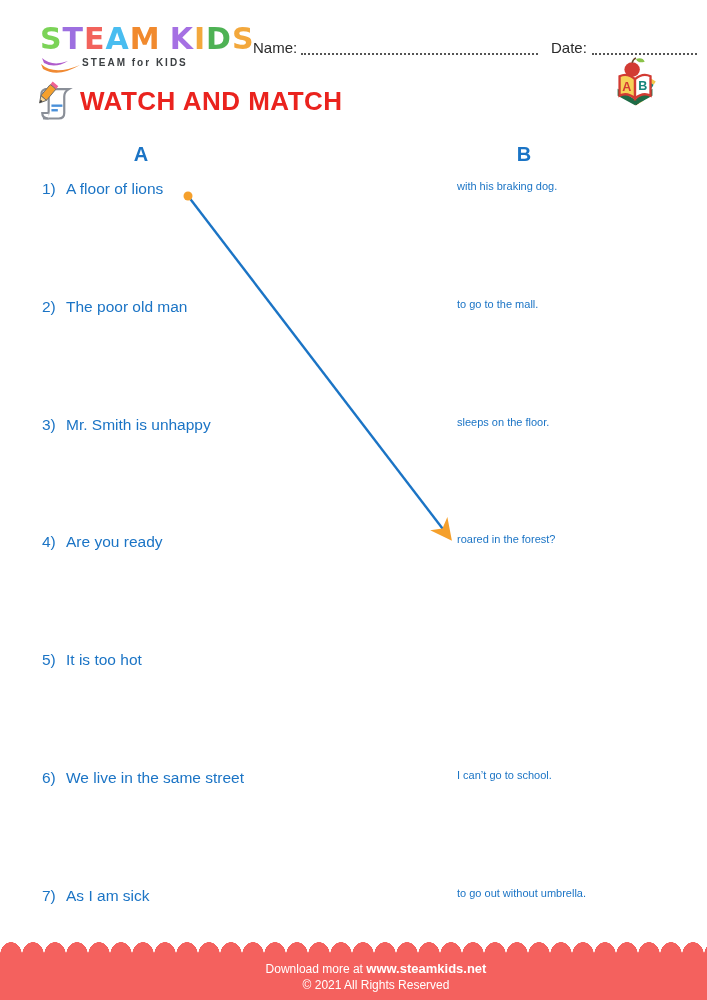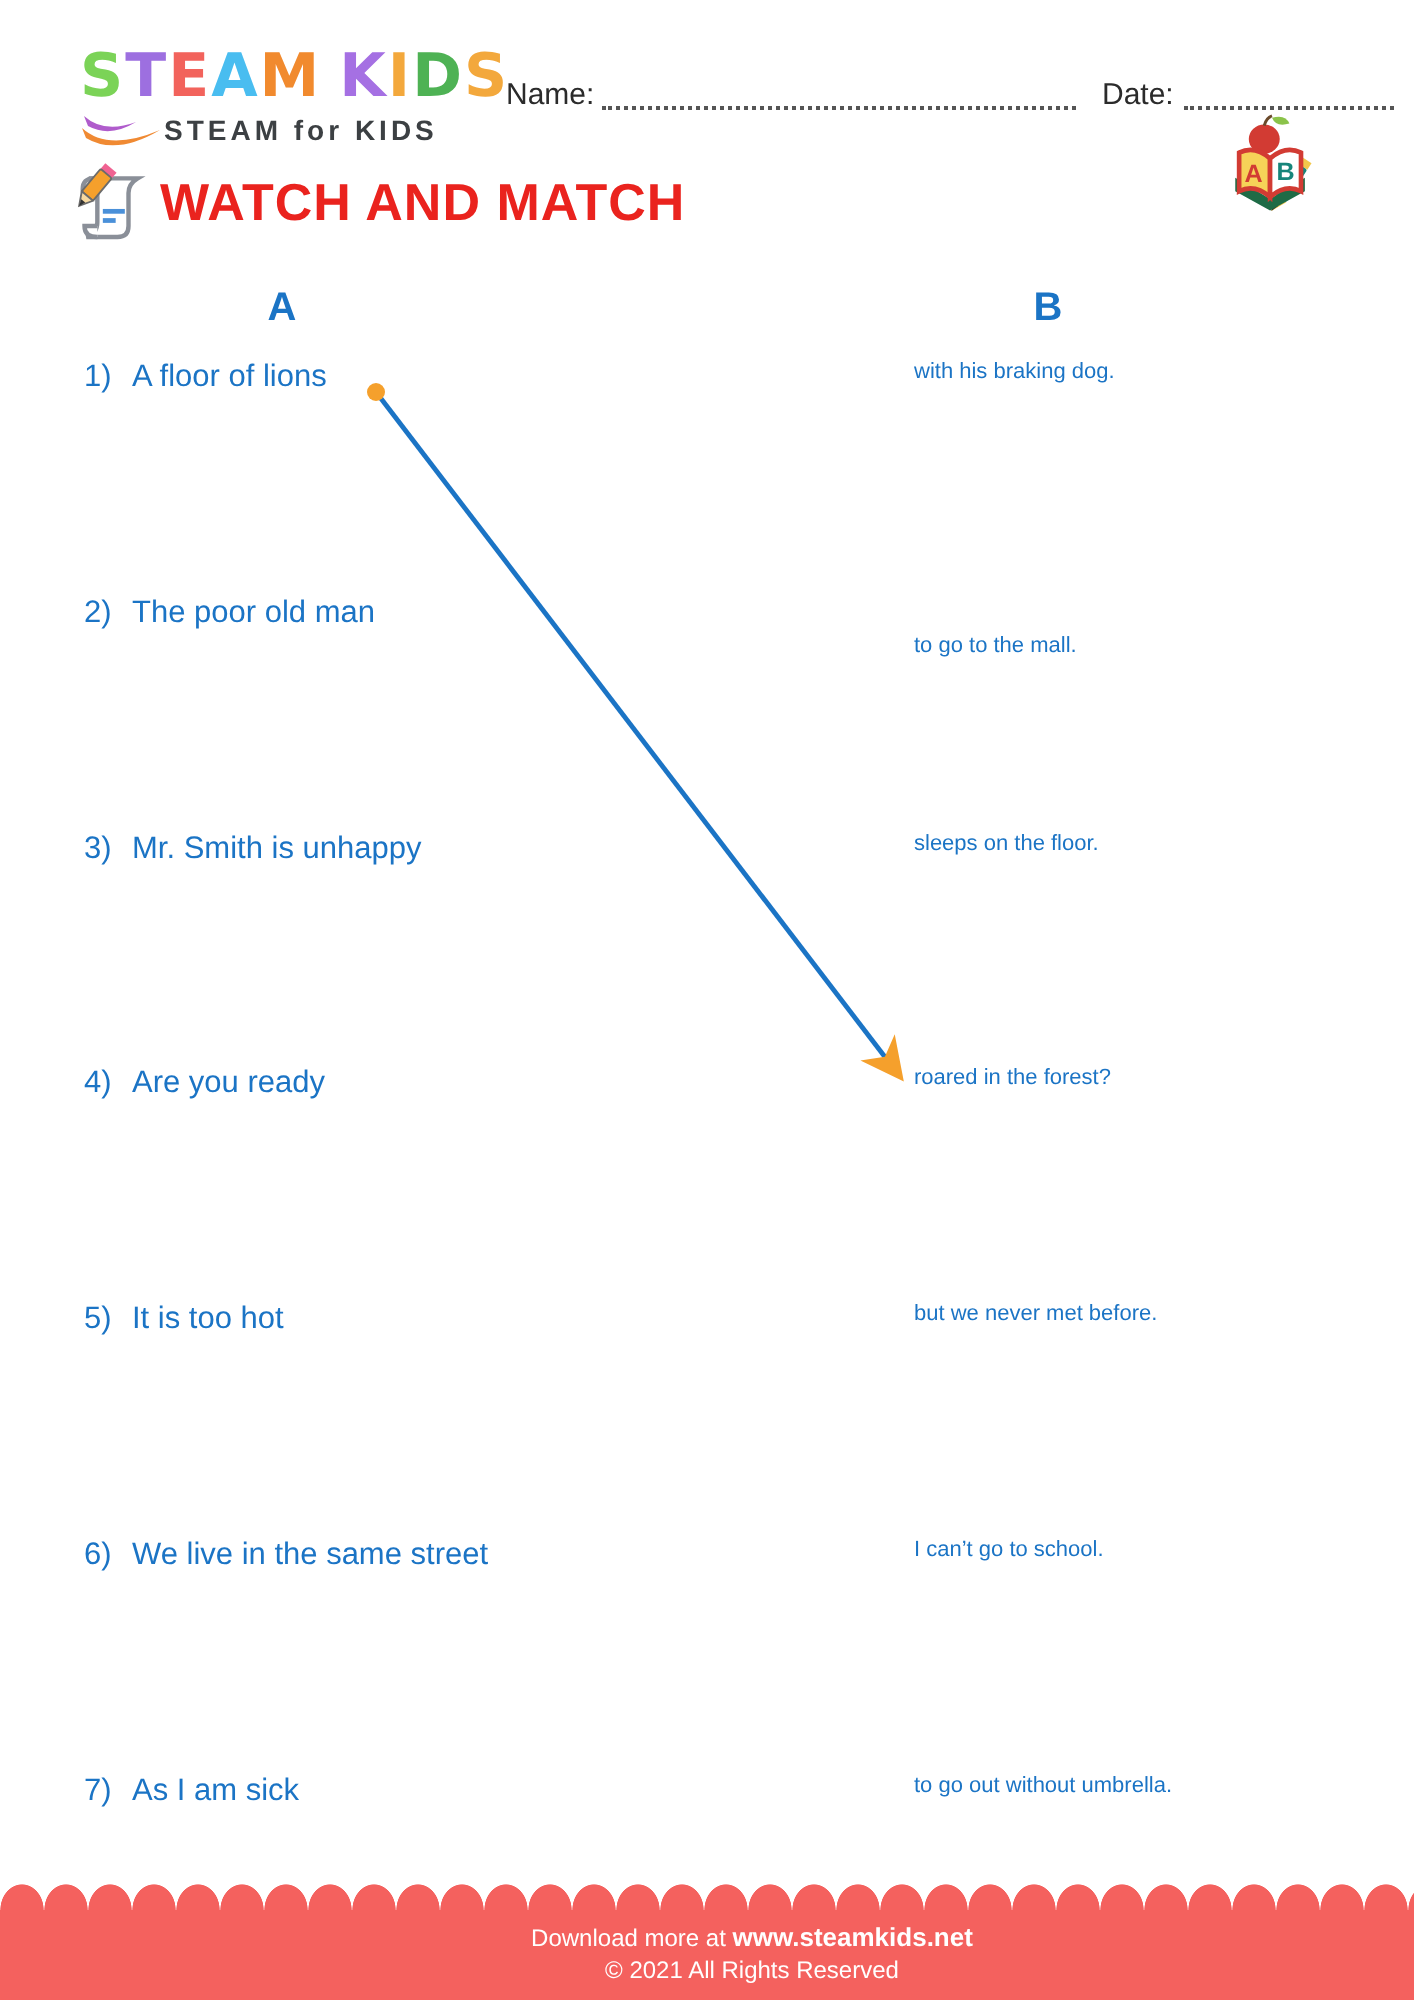--- a/index.html
+++ b/index.html
@@ -5,21 +5,21 @@
   html,body{margin:0;padding:0;background:#ffffff;}
   .page{position:relative;width:707px;height:1000px;background:#ffffff;overflow:hidden;
         font-family:"Liberation Sans","DejaVu Sans",sans-serif;padding-left:45px;}
 
   
   .logo{position:absolute;left:40px;top:24px;width:210px;}
   .logo-wordmark{font-weight:bold;font-size:30px;letter-spacing:1px;line-height:30px;
                  font-family:"DejaVu Sans","Liberation Sans",sans-serif;white-space:nowrap;}
   .logo-wordmark .sp{display:inline-block;width:9px;}
   .logo-sub{position:absolute;left:42px;top:33px;display:flex;align-items:center;gap:4px;}
-  .logo-tagline{font-size:14px;font-weight:bold;letter-spacing:2px;color:#3c4043;}
+  .logo-tagline{font-size:10px;font-weight:bold;letter-spacing:2px;color:#3c4043;}
   .swoosh{position:absolute;left:0px;top:32px;width:42px;height:20px;}
 
   .name-label{position:absolute;left:253px;top:39px;font-size:15px;color:#2b2b2b;}
   .name-line{position:absolute;left:301px;top:41px;width:237px;border-bottom:2px dotted #555;height:12px;}
   .date-label{position:absolute;left:551px;top:39px;font-size:15px;color:#2b2b2b;}
   .date-line{position:absolute;left:592px;top:41px;width:105px;border-bottom:2px dotted #555;height:12px;}
 
   .corner-icon{position:absolute;left:606px;top:56px;width:60px;height:58px;}
 
   
@@ -107,27 +107,26 @@
     </g>
   </svg>
   <div class="page-title">WATCH AND MATCH</div>
 
   <div class="col-header col-a">A</div>
   <div class="col-header col-b">B</div>
 
   <div class="row-left" style="top: 180px;"><span class="num">1)</span><span>A floor of lions</span></div>
   <div class="row-right" style="top: 180px;">with his braking dog.</div>
   <div class="row-left" style="top: 298px;"><span class="num">2)</span><span>The poor old man</span></div>
-  <div class="row-right" style="top: 298px; margin-top: 19px;">to go to the mall.</div>
+  <div class="row-right" style="top: 298px;">to go to the mall.</div>
   <div class="row-left" style="top: 416px;"><span class="num">3)</span><span>Mr. Smith is unhappy</span></div>
   <div class="row-right" style="top: 416px;">sleeps on the floor.</div>
   <div class="row-left" style="top: 533px;"><span class="num">4)</span><span>Are you ready</span></div>
   <div class="row-right" style="top: 533px;">roared in the forest?</div>
   <div class="row-left" style="top: 651px;"><span class="num">5)</span><span>It is too hot</span></div>
-  <div class="row-right" style="top: 651px;">but we never met before.</div>
   <div class="row-left" style="top: 769px;"><span class="num">6)</span><span>We live in the same street</span></div>
   <div class="row-right" style="top: 769px;">I can’t go to school.</div>
   <div class="row-left" style="top: 887px;"><span class="num">7)</span><span>As I am sick</span></div>
   <div class="row-right" style="top: 887px;">to go out without umbrella.</div>
 
   <svg class="overlay" viewBox="0 0 707 1000">
     <defs>
       <marker id="arrow" markerWidth="9" markerHeight="9" refX="7" refY="4.5" orient="auto">
         <path d="M0,0 L9,4.5 L0,9 L2.5,4.5 Z" fill="#f5a02c"></path>
       </marker>

